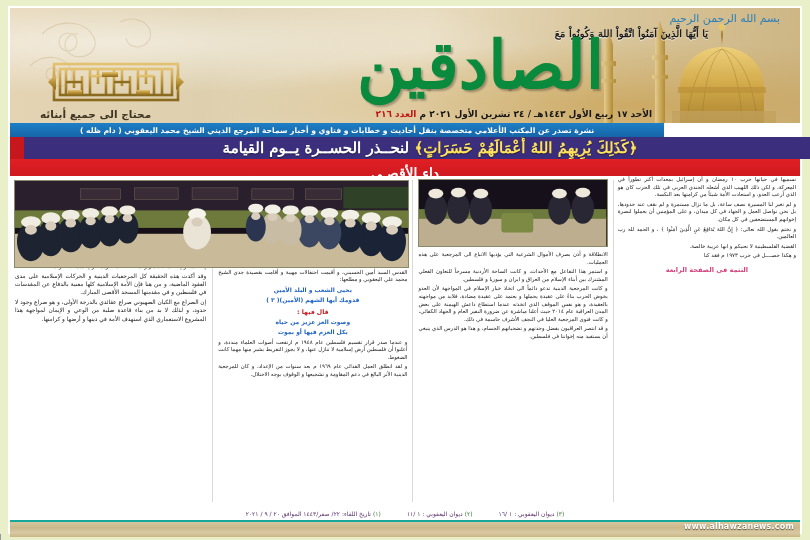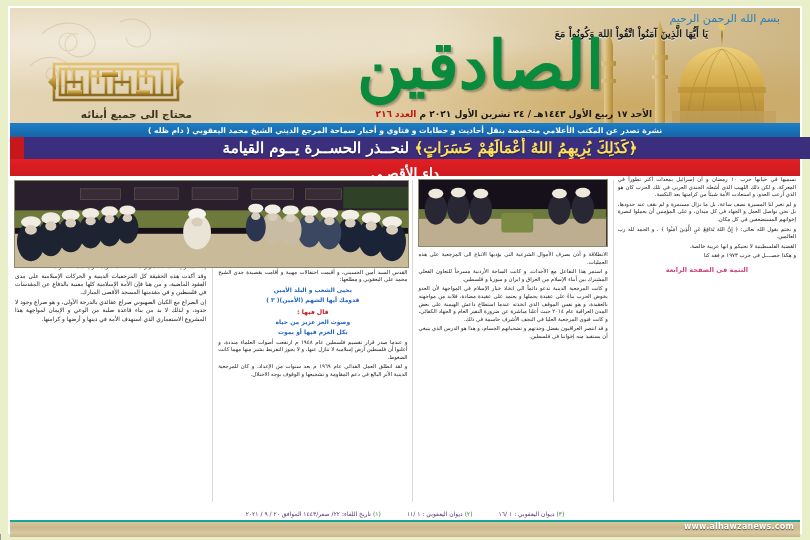--- a/index.html
+++ b/index.html
@@ -41,33 +41,33 @@
     font-size:66px;line-height:66px;color:#0a8a3c;font-weight:bold;
     font-family:"DejaVu Serif","Liberation Serif",serif;
     letter-spacing:-1px;white-space:nowrap;
     text-shadow:2px 2px 2px rgba(0,0,0,.28);
   }
   .logo-box{position:absolute;left:36px;top:52px;width:140px;height:46px;}
   .logo-kufic{
     width:140px;height:44px;display:block;
   }
   .logo-sub{
-    position:absolute;left:30px;top:100px;width:152px;text-align:right;
+    position:absolute;left:30px;top:100px;width:152px;text-align:left;
     font-size:10.5px;font-weight:bold;color:#3f3522;white-space:nowrap;
   }
   .issue-line{
     position:absolute;right:148px;bottom:4px;
     font-size:9px;font-weight:bold;color:#171717;white-space:nowrap;
     font-family:"DejaVu Sans","Liberation Sans",sans-serif;
   }
   .issue-line .num{color:#c01717;margin-top:44px;}
 
   
   .bluebar{
-    position:absolute;left:10px;top:123px;width:790px;height:14px;
+    position:absolute;left:10px;top:123px;width:654px;height:14px;
     background:linear-gradient(180deg,#1e7fc6 0%,#1565a8 100%);
     color:#ffffff;font-size:7.6px;font-weight:bold;
     display:flex;align-items:center;justify-content:center;
     letter-spacing:.1px;white-space:nowrap;overflow:hidden;
   }
 
   
   .redbar{
     position:absolute;left:10px;top:137px;width:790px;height:22px;
     background:linear-gradient(180deg,#3c2f7e 0%,#3a2d7c 100%);

